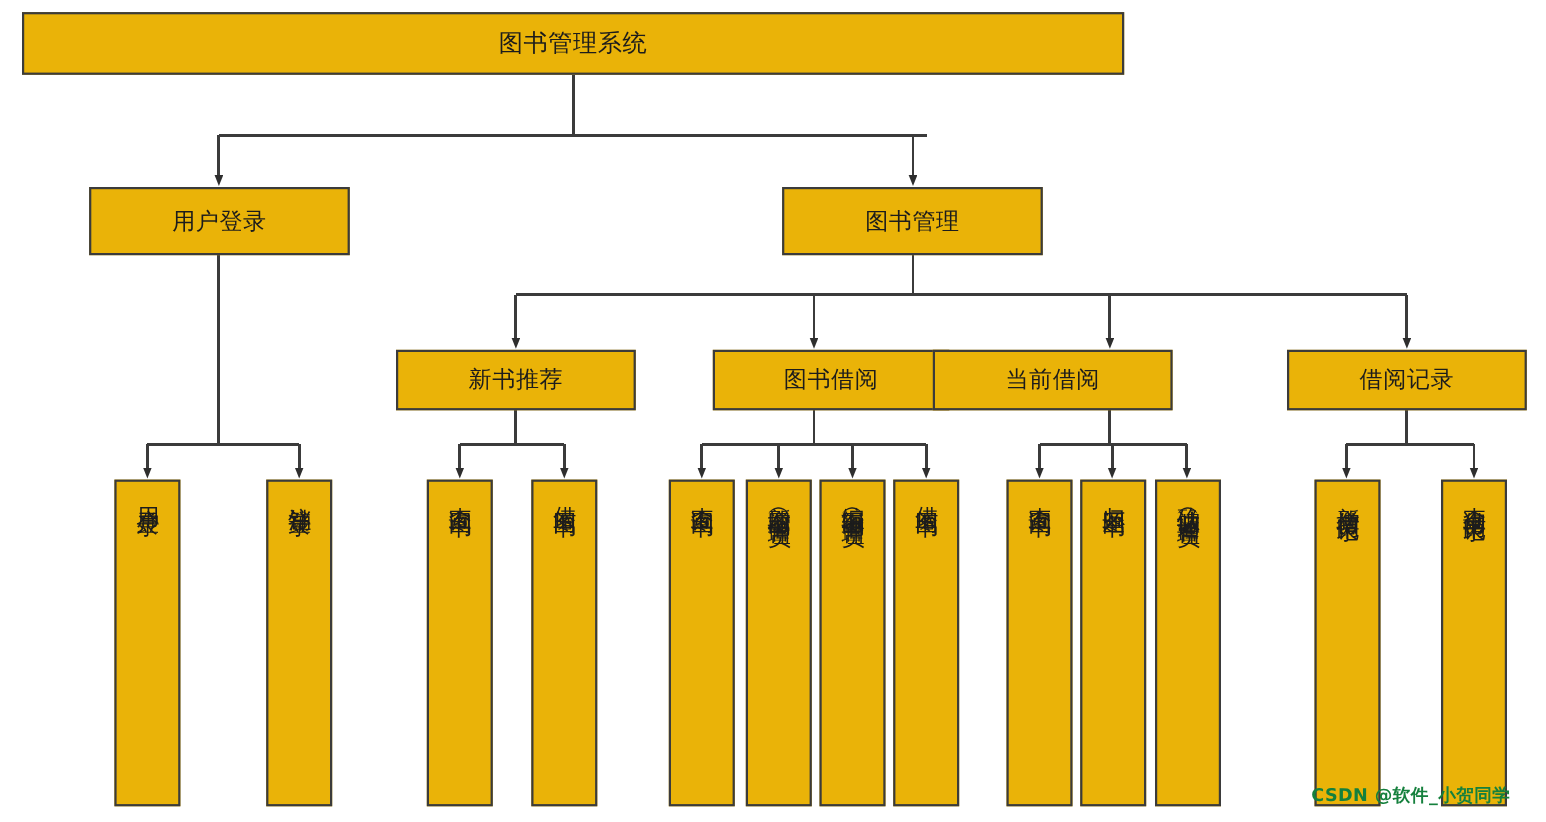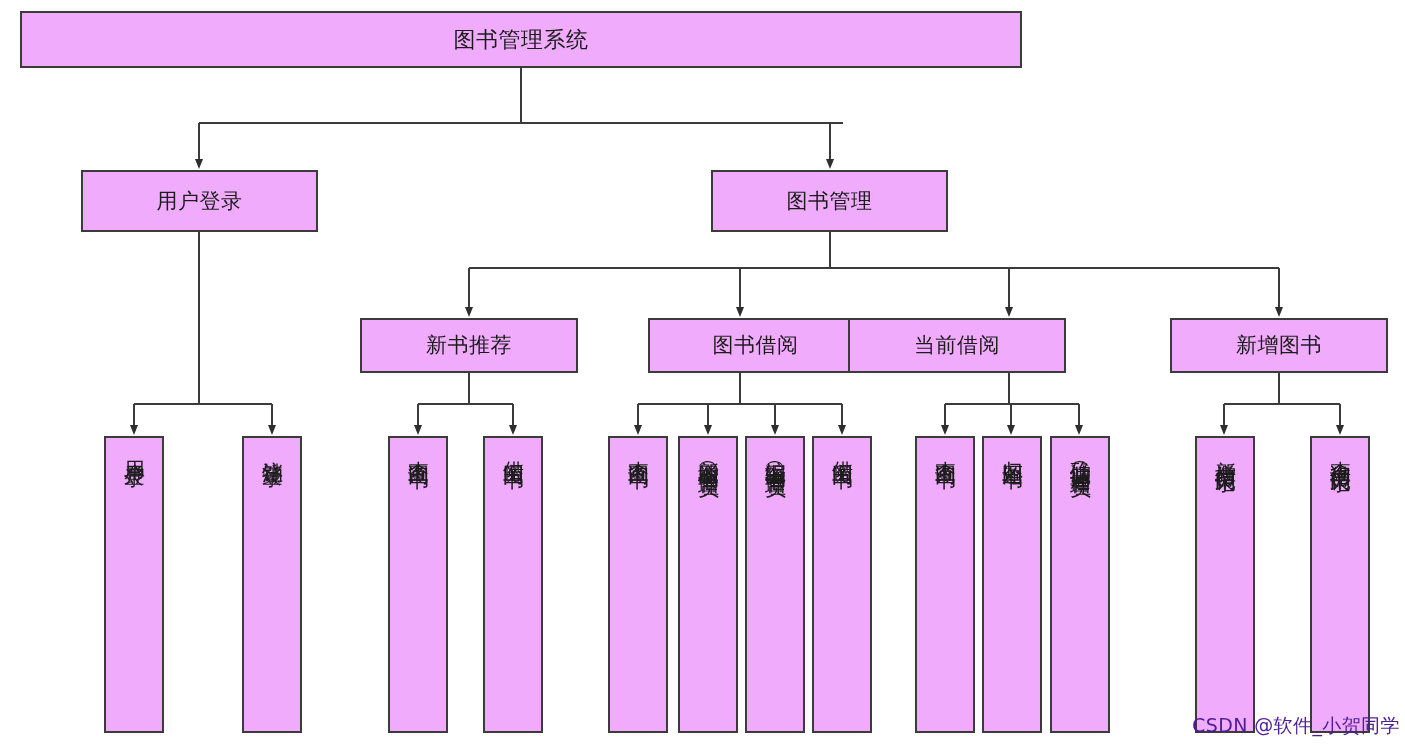--- a/index.html
+++ b/index.html
@@ -21,21 +21,21 @@
   #wires {
     position: absolute;
     left: 0;
     top: 0;
     width: 1405px;
     height: 747px;
   }
   .node {
     position: absolute;
     box-sizing: border-box;
-    background: #f0abfc;
+    background: #eab308;
     border: 2.2px solid #3b3b3b;
     display: flex;
     align-items: center;
     justify-content: center;
     color: #1c1c1c;
   }
   .node .lbl {
     display: block;
     text-align: center;
     line-height: 1.18;
@@ -55,24 +55,25 @@
     text-orientation: upright;
     font-size: 21px;
     letter-spacing: 2.5px;
     line-height: 1;
   }
   .node.root .lbl { font-size: 22px; }
   .watermark {
     position: absolute;
     left: 1192px;
     top: 713px;
-    font-size: 19px;
-    color: #4c1d95;
+    font-size: 16px;
+    color: #15803d;
     white-space: nowrap;
     letter-spacing: 0.4px;
+    font-weight: bold;
   }
 </style>
 </head>
 <body>
 
 <div id="canvas">
 
   <svg id="wires" viewBox="0 0 1405 747" xmlns="http://www.w3.org/2000/svg">
     <defs>
       <marker id="arrow" markerWidth="10" markerHeight="10" refX="1" refY="4" orient="auto" markerUnits="userSpaceOnUse">
@@ -137,21 +138,21 @@
   <div class="node horiz" style="left:711px; top:170px; width:237px; height:62px;">
     <span class="lbl">图书管理</span>
   </div>
   <div class="node horiz" style="left:648px; top:318px; width:215px; height:55px;">
     <span class="lbl">图书借阅</span>
   </div>
   <div class="node horiz" style="left:848px; top:318px; width:218px; height:55px;">
     <span class="lbl">当前借阅</span>
   </div>
   <div class="node horiz" style="left:1170px; top:318px; width:218px; height:55px;">
-    <span class="lbl">新增图书</span>
+    <span class="lbl">借阅记录</span>
   </div>
 
   <div class="node vert" style="left:104px; top:436px; width:60px; height:297px;">
     <span class="lbl">用户登录</span>
   </div>
   <div class="node vert" style="left:242px; top:436px; width:60px; height:297px;">
     <span class="lbl">注销登录</span>
   </div>
 
   <div class="node vert" style="left:388px; top:436px; width:60px; height:297px;">

